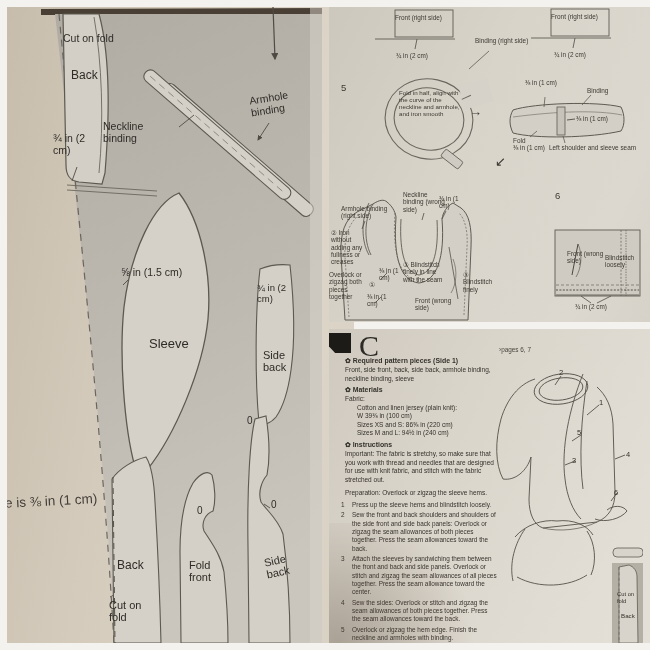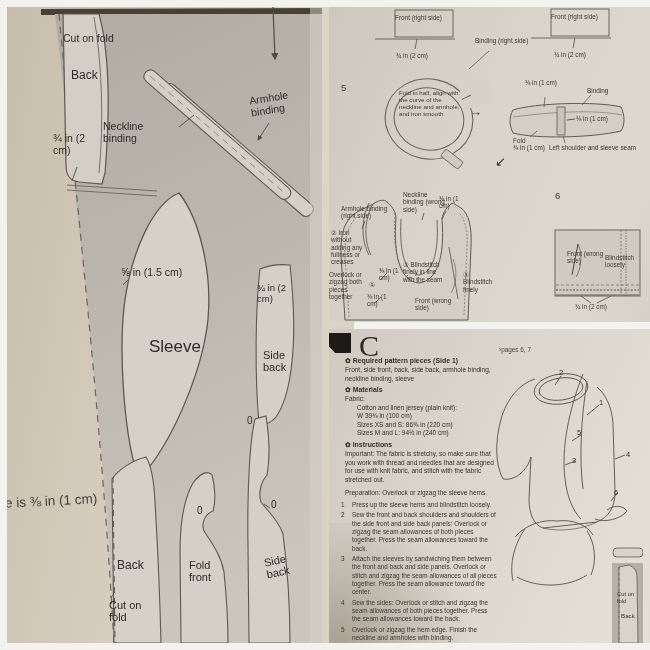--- a/index.html
+++ b/index.html
@@ -103,21 +103,21 @@
                C254,475 251,486 254,495 C261,505 271,512 276,527 C281,565 283,605 283,636 Z" fill="#d4d0c7" stroke="#5c5951" stroke-width="1.1"></path>
 
       <rect x="303" y="0" width="12" height="636" fill="#d9d4cb" opacity="0.5"></rect>
     </svg>
     <div class="lb" style="left:56px;top:26px;width:54px;">Cut on fold</div>
     <div class="lb" style="left:64px;top:62px;font-size:12px;">Back</div>
     <div class="lb ctr" style="left:46px;top:126px;width:52px;">¾ in (2 cm)</div>
     <div class="lb" style="left:96px;top:114px;width:62px;">Neckline binding</div>
     <div class="lb" style="left:243px;top:84px;width:58px;transform:rotate(-9deg);">Armhole binding</div>
     <div class="lb ctr" style="left:114px;top:260px;width:64px;">⅝ in (1.5 cm)</div>
-    <div class="lb" style="left:142px;top:330px;font-size:17px;">Sleeve</div>
+    <div class="lb" style="left:142px;top:330px;font-size:13px;">Sleeve</div>
     <div class="lb ctr" style="left:250px;top:276px;width:38px;font-size:9.5px;">¾ in (2 cm)</div>
     <div class="lb" style="left:256px;top:342px;width:34px;font-size:11px;">Side back</div>
     <div class="lb" style="left:240px;top:408px;font-size:10px;">0</div>
     <div class="lb" style="left:-2px;top:484px;width:185px;font-size:13.5px;transform:rotate(-3deg);color:#423e37;">e is ⅜ in (1 cm)</div>
     <div class="lb" style="left:110px;top:552px;font-size:12px;">Back</div>
     <div class="lb" style="left:102px;top:592px;width:50px;font-size:11px;">Cut on fold</div>
     <div class="lb" style="left:182px;top:552px;width:38px;font-size:11px;">Fold front</div>
     <div class="lb" style="left:190px;top:498px;font-size:10px;">0</div>
     <div class="lb" style="left:258px;top:546px;width:36px;font-size:11px;transform:rotate(-12deg);">Side back</div>
     <div class="lb" style="left:264px;top:492px;font-size:10px;">0</div>

